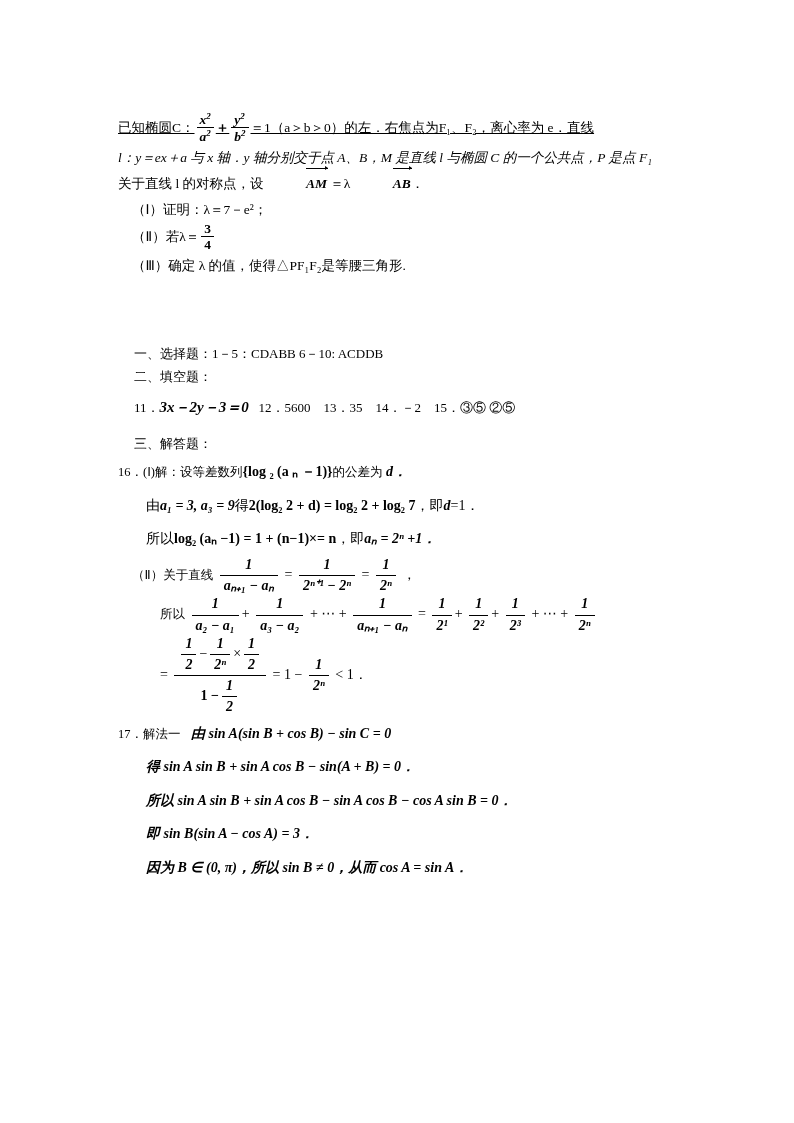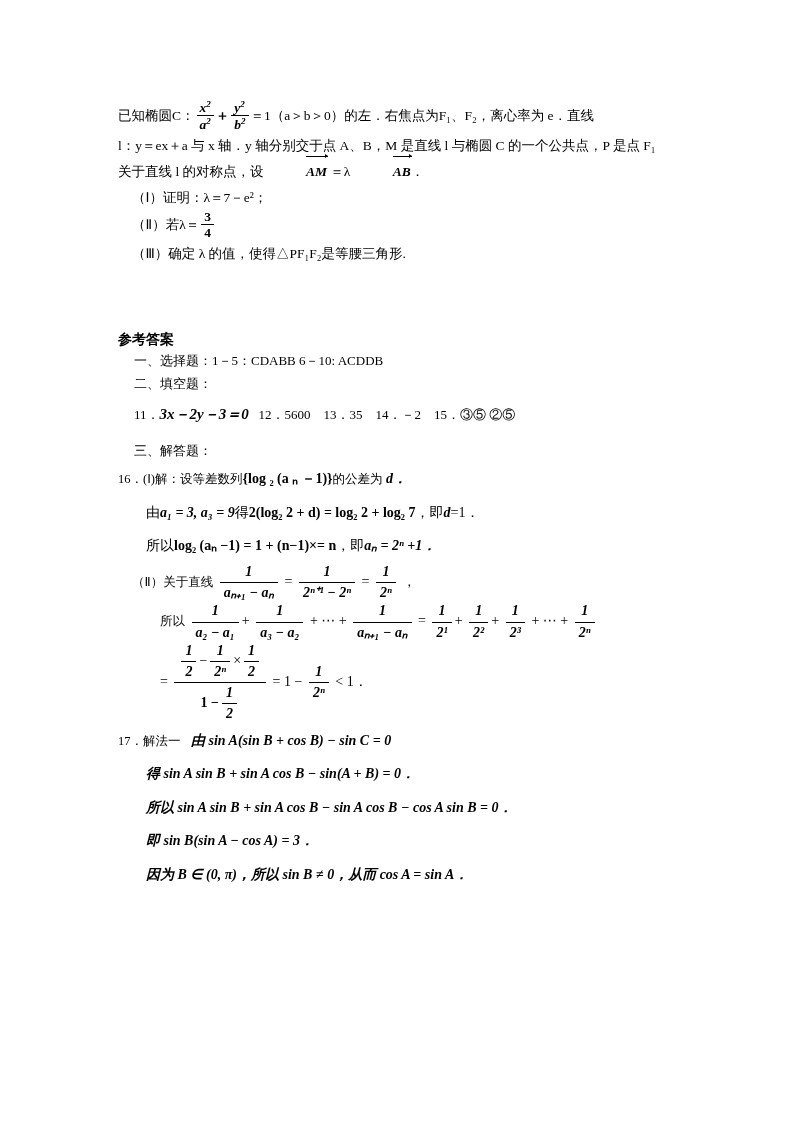--- a/index.html
+++ b/index.html
@@ -3,32 +3,32 @@
 <meta charset="utf-8">
 <style>
   html,body{margin:0;padding:0;}
   body{
     width:794px;height:1123px;background:#ffffff;
     font-family:"Liberation Serif", serif;
     color:#000;
   }
   .page{position:relative;width:794px;height:1123px;box-sizing:border-box;padding:96px 118px 60px 118px;}
   .line{line-height:1.9;font-size:13.5px;}
-  .ital{}
+  .ital{font-style:italic;}
   .bi{font-weight:bold;font-style:italic;}
   .b{font-weight:bold;}
   sup{font-size:9px;vertical-align:5px;}
   
   .frac{display:inline-block;vertical-align:middle;text-align:left;line-height:1.12;margin:0 2px;position:relative;top:-1px;}
   .frac .num{display:block;padding:0 3px;border-bottom:1.3px solid #000;}
   .frac .den{display:block;padding:0 3px;}
   .vec{position:relative;display:inline-block;font-style:italic;font-weight:bold;margin-left:39px;}
   .vec:before{content:"";position:absolute;left:0;right:-1px;top:-3px;height:1.2px;background:#000;}
   .vec:after{content:"";position:absolute;right:-1px;top:-5px;width:0;height:0;border-left:3px solid #000;border-top:2px solid transparent;border-bottom:2px solid transparent;}
-  .q-top{margin-top:4px;}
+  .q-top{margin-top:16px;text-decoration:underline;}
   .indent1{margin-left:14px;}
   .indent2{margin-left:28px;}
   .indent3{margin-left:42px;}
   .sec-title{font-weight:bold;font-size:14px;margin-bottom:1px;}
   .small{font-size:12.5px;}
   .ans-line{font-size:13px;line-height:1.75;margin-left:16px;}
   .gap-lg{height:46px;}
   .gap-md{height:18px;}
   .gap-sm{height:8px;}
   .mathrow{font-size:14px;line-height:2.4;}
@@ -64,21 +64,20 @@
     <span>（Ⅱ）若λ＝</span><span class="frac b"><span class="num">3</span><span class="den">4</span></span>
   </div>
 
   <div class="line indent1">
     <span>（Ⅲ）确定 λ 的值，使得△PF₁F₂是等腰三角形.</span>
   </div>
 
   <div class="gap-lg"></div>
   <div class="gap-md"></div>
 
-  <div class="sec-title">参考答案</div>
 
   <div class="ans-line">
     <span>一、选择题：</span><span>1－5：CDABB    6－10:  ACDDB</span>
   </div>
 
   <div class="ans-line">二、填空题：</div>
 
   <div class="ans-line" style="line-height:2.4">
     <span>11．</span><span class="bi" style="font-size:15px">3x－2y－3＝0</span>
     &nbsp;&nbsp;<span>12．5600</span>

